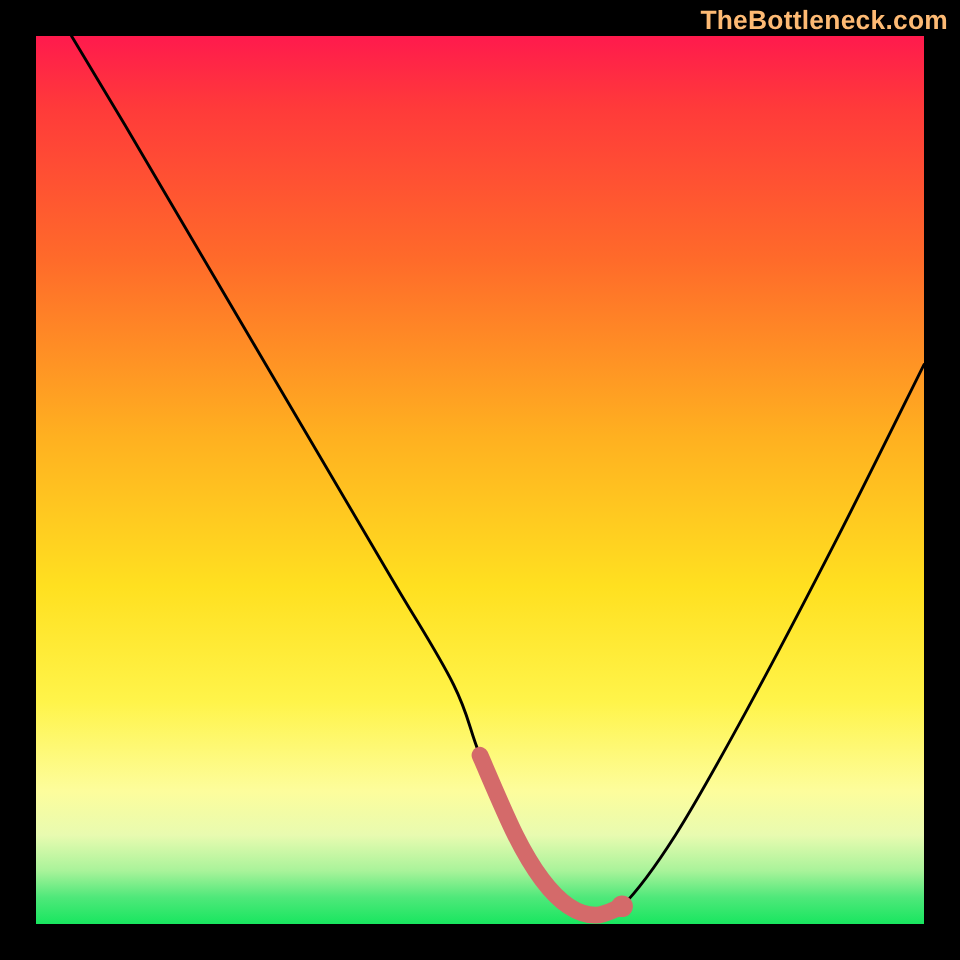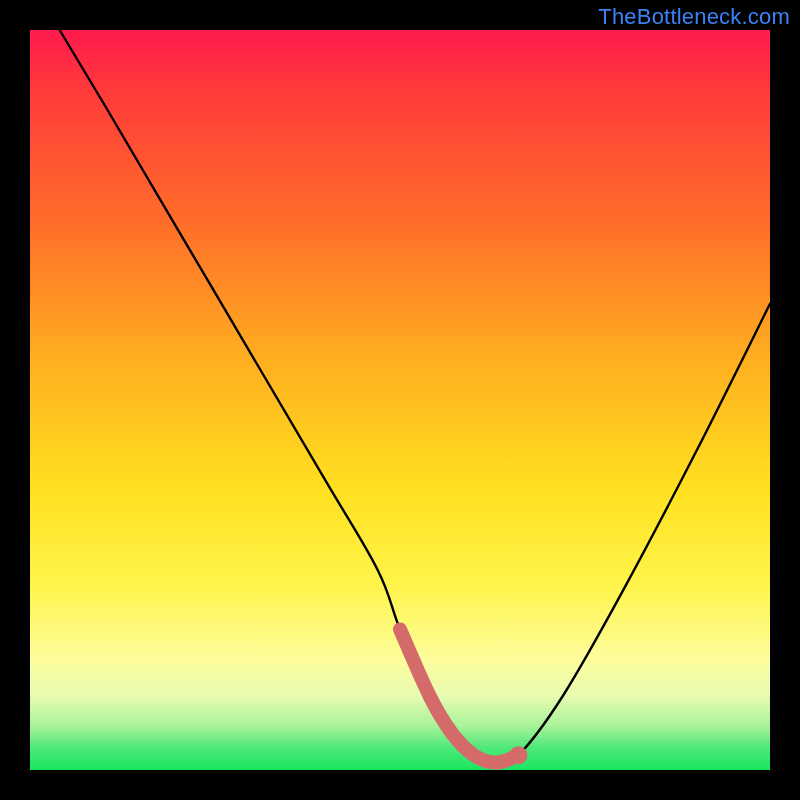--- a/index.html
+++ b/index.html
@@ -35,23 +35,23 @@
       #e8fbb0 90%,
       #a9f39a 94%,
       #4fe87a 97%,
       #18e65f 100%
     );
   }
   .watermark {
     position: absolute;
     top: 4px;
     right: 10px;
-    color: #3b82f6;
+    color: #fdba74;
     font-size: 22px;
-    font-weight: 400;
+    font-weight: 700;
     letter-spacing: 0.2px;
     user-select: none;
   }
   svg.plot {
     position: absolute;
     left: 30px;
     top: 30px;
     width: 740px;
     height: 740px;
     overflow: visible;

